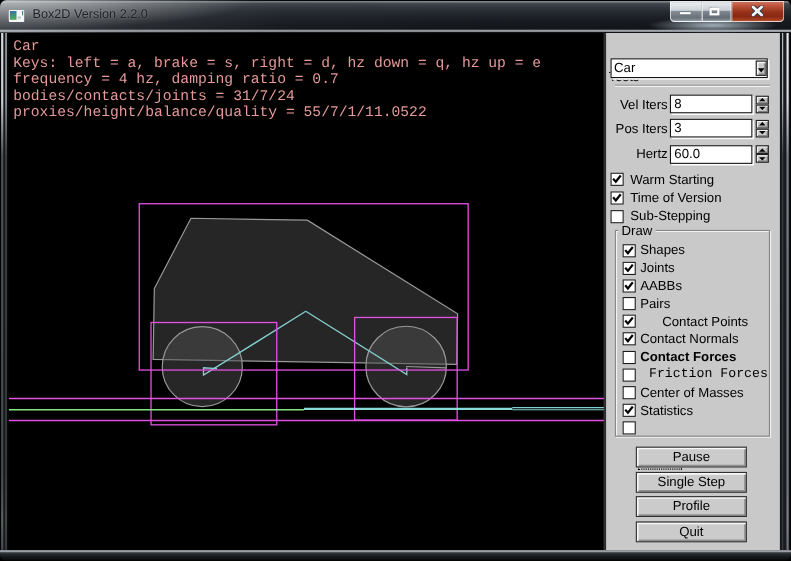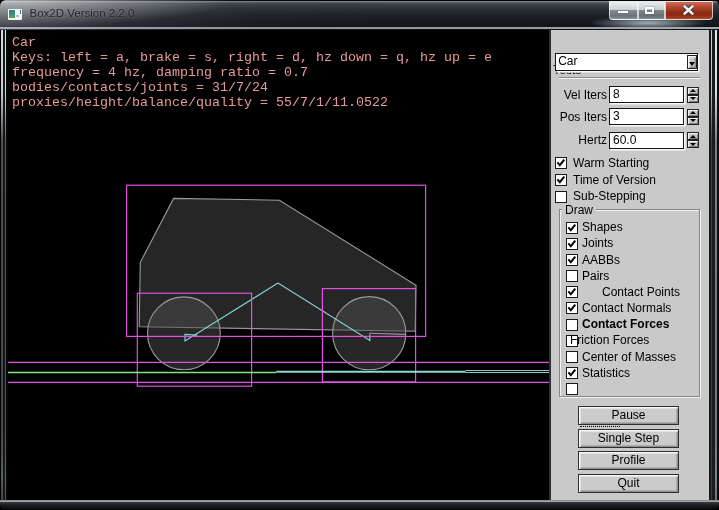--- a/index.html
+++ b/index.html
@@ -225,21 +225,21 @@
   <div class="lbl" style="left:582px;top:285.9px;margin-left:20px;">Contact Points</div>
   <div class="cb" style="left:566px;top:302.4px;">
     <svg width="9.6" height="9.6" viewBox="0 0 9.6 9.6">
       <path d="M1.4 4.4 L3.8 7.2 L8.3 1.6" stroke="#000" stroke-width="2" fill="none"></path>
     </svg>
   </div>
   <div class="lbl" style="left:582px;top:302.1px;">Contact Normals</div>
   <div class="cb" style="left:566px;top:318.5px;"></div>
   <div class="lbl" style="left:582px;top:318.2px;font-weight:bold;">Contact Forces</div>
   <div class="cb" style="left:566px;top:334.7px;"></div>
-  <div class="lbl" style="left:570px;top:334.4px;">Friction Forces</div>
+  <div class="lbl" style="left:590px;top:334.4px;font-family:Liberation Mono, monospace;">Friction Forces</div>
   <div class="cb" style="left:566px;top:350.9px;"></div>
   <div class="lbl" style="left:582px;top:350.6px;">Center of Masses</div>
   <div class="cb" style="left:566px;top:367.0px;">
     <svg width="9.6" height="9.6" viewBox="0 0 9.6 9.6">
       <path d="M1.4 4.4 L3.8 7.2 L8.3 1.6" stroke="#000" stroke-width="2" fill="none"></path>
     </svg>
   </div>
   <div class="lbl" style="left:582px;top:366.7px;">Statistics</div>
   <div class="cb" style="left:566px;top:383.2px;"></div>
   <div class="lbl" style="left:580px;top:382.9px;border:1px dotted #000;padding:0 2px 1px 2px;margin-top:28px;">Profile</div>

